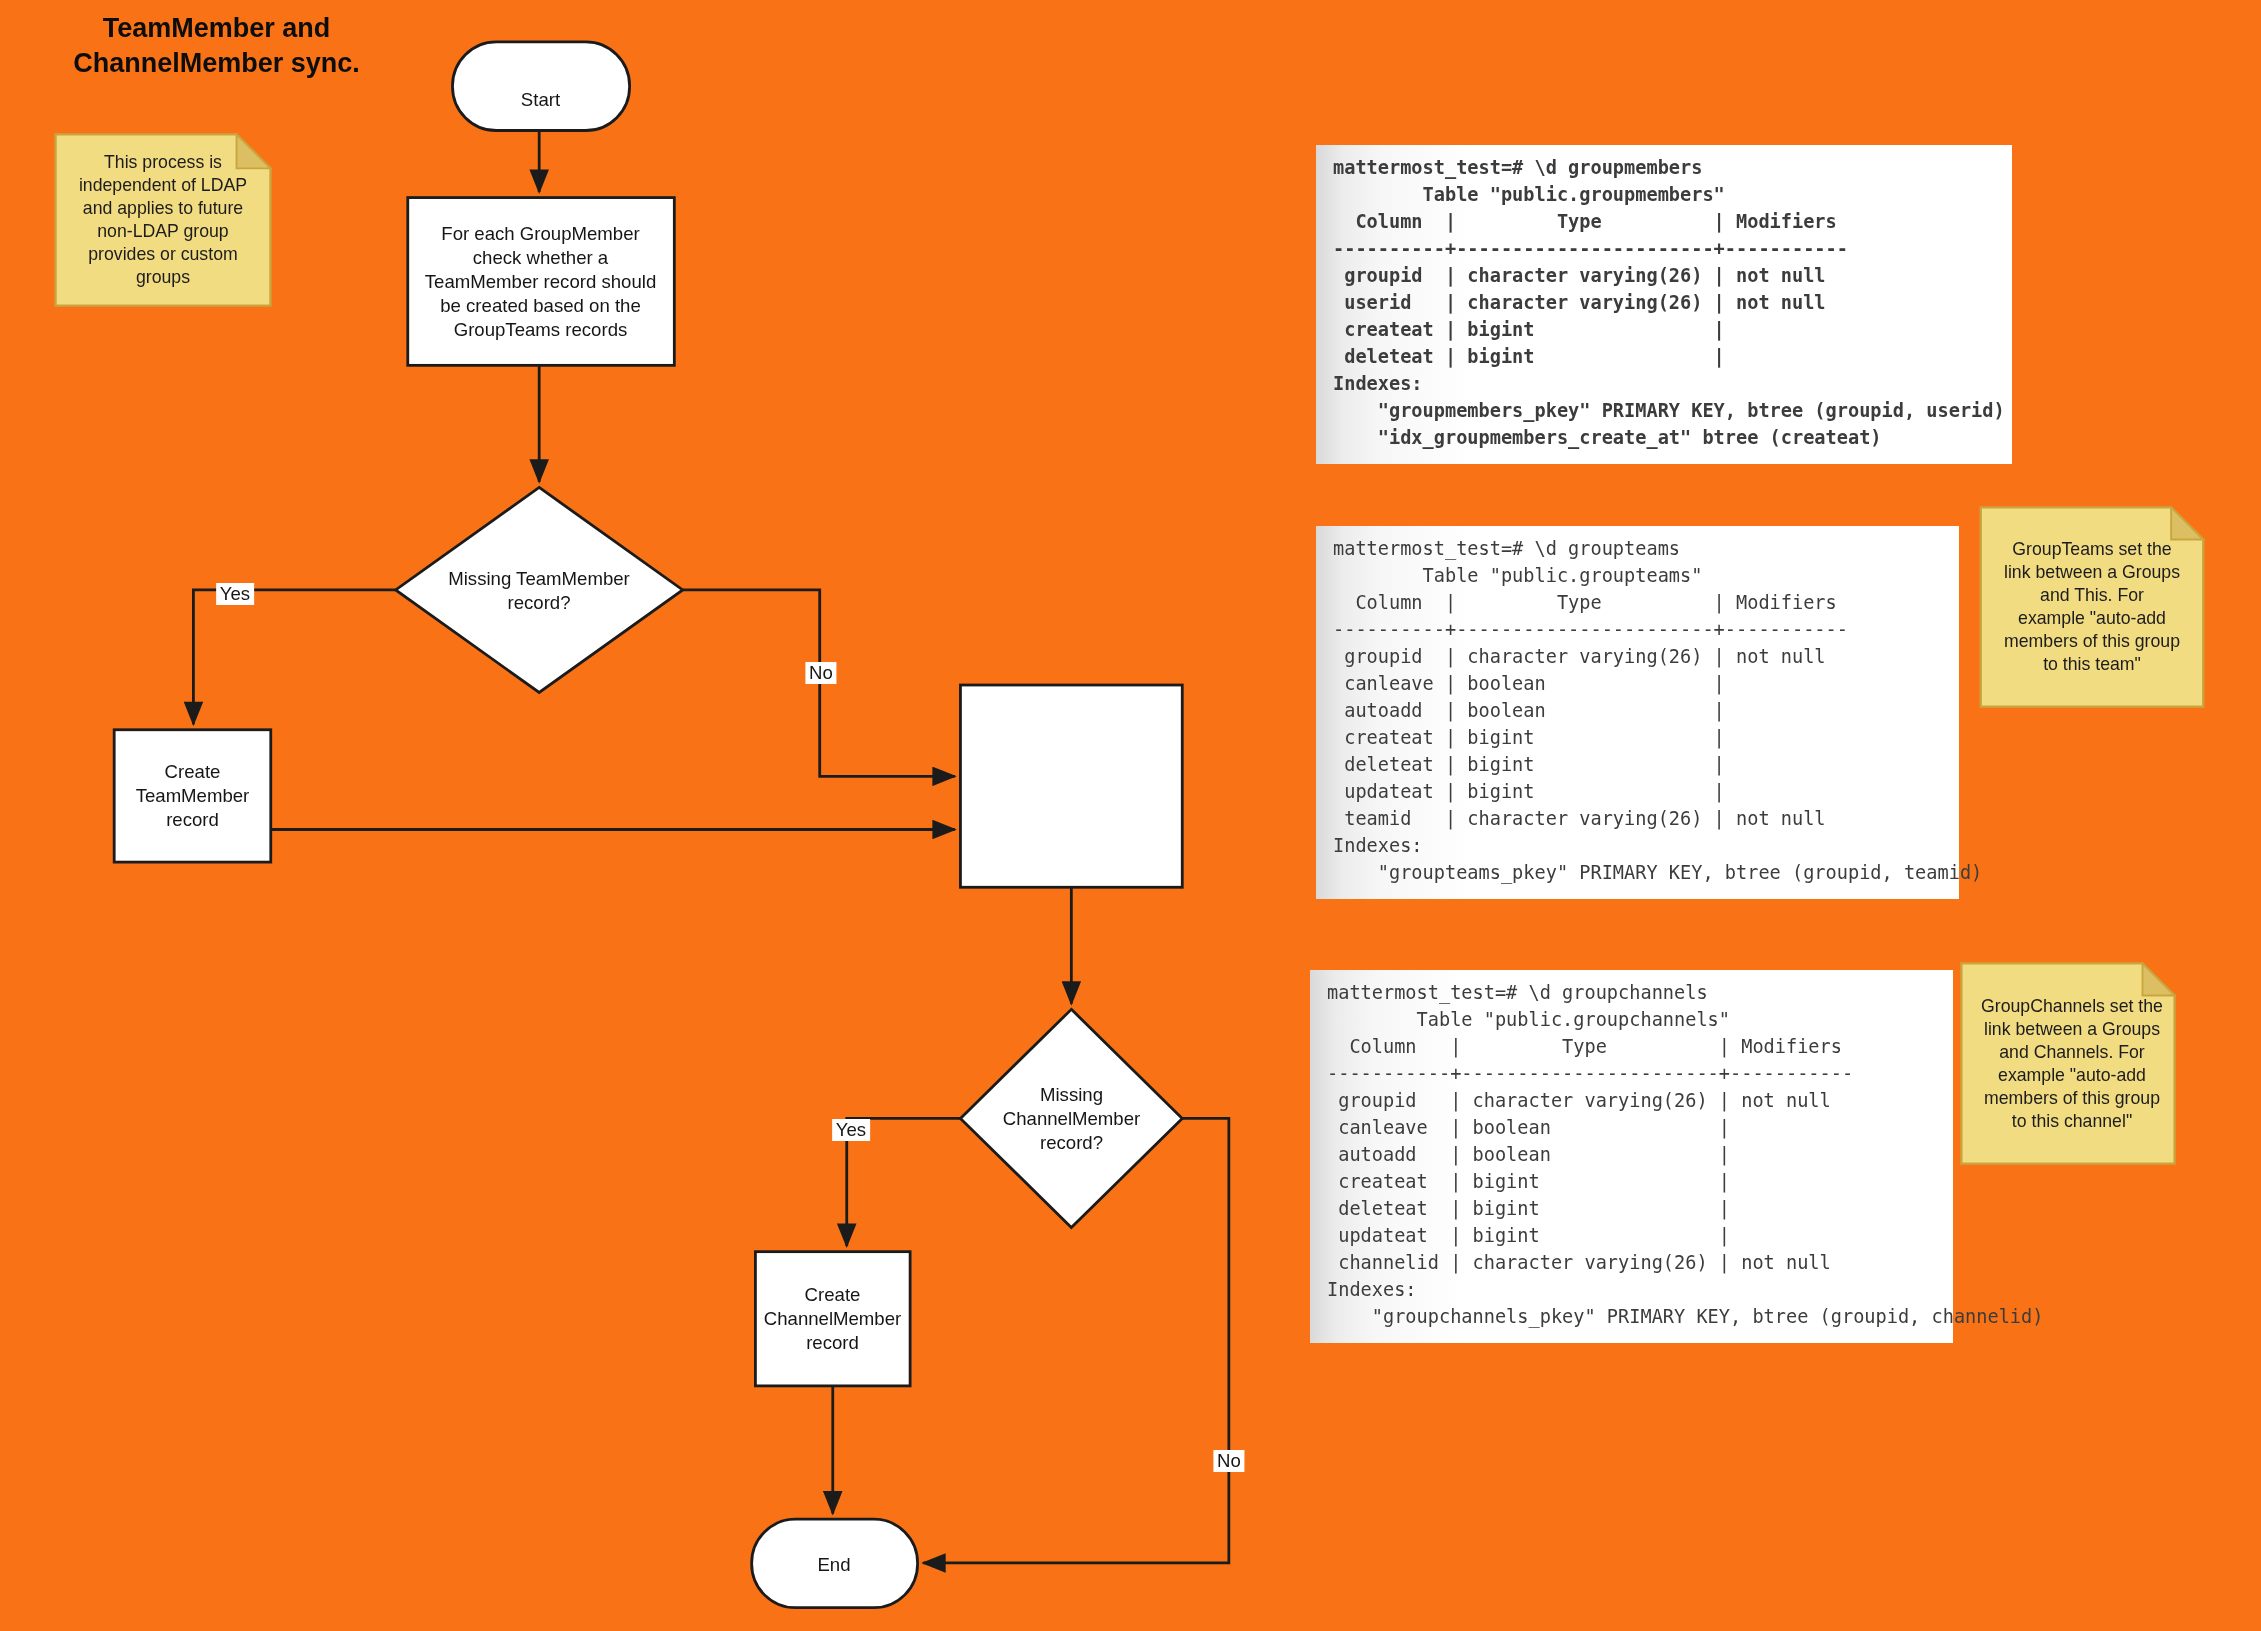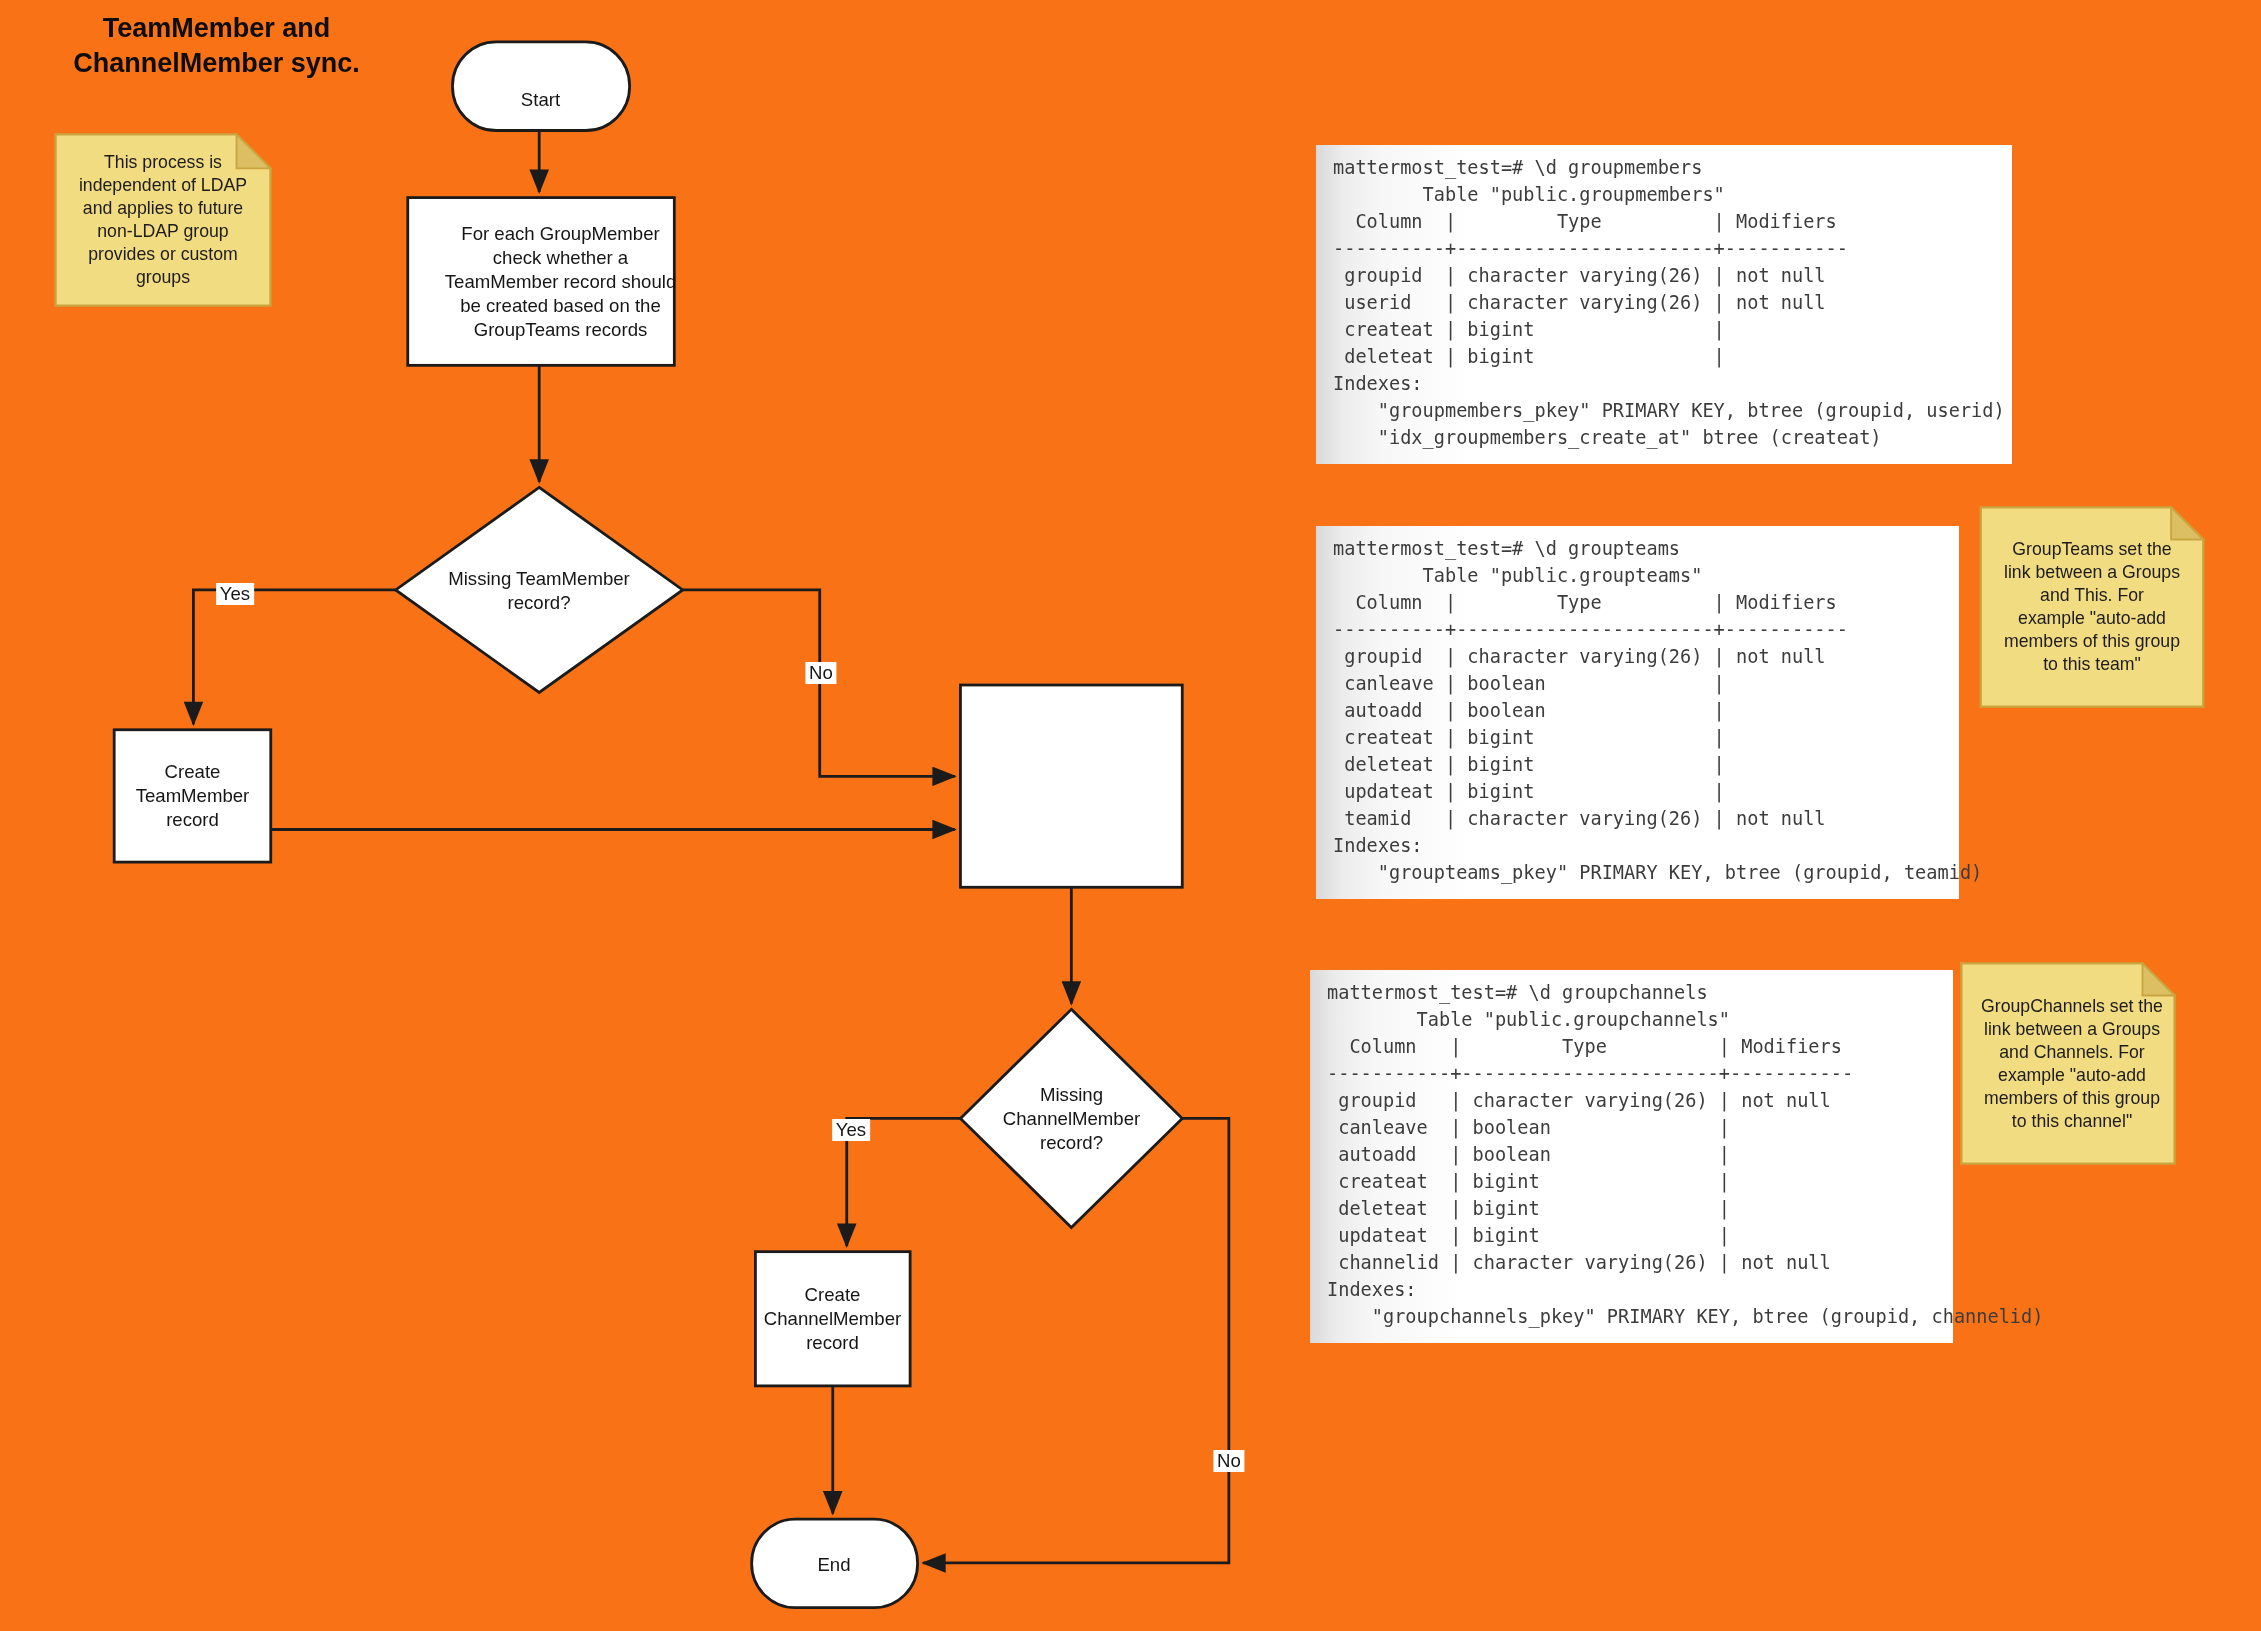--- a/index.html
+++ b/index.html
@@ -60,21 +60,21 @@
       <polygon points="1149,1083 1268,1200 1149,1317 1030,1200"></polygon>
       <rect x="810" y="1343" width="166" height="144"></rect>
       <rect x="806" y="1630" width="178" height="95" rx="47" ry="47"></rect>
     </g>
   </svg>
 
   <div id="page-title">TeamMember and
 ChannelMember sync.</div>
 
   <div class="node-text" style="left:452px;top:42px;width:177px;height:116px;text-align:right;">Start</div>
-  <div class="node-text" style="left:407px;top:198px;width:267px;height:168px;margin-left:20px;">For each GroupMember
+  <div class="node-text" style="left:407px;top:198px;width:267px;height:168px;">For each GroupMember
 check whether a
 TeamMember record should
 be created based on the
 GroupTeams records</div>
   <div class="node-text" style="left:418px;top:541px;width:242px;height:99px;">Missing TeamMember
 record?</div>
   <div class="node-text" style="left:114px;top:730px;width:157px;height:132px;">Create
 TeamMember
 record</div>
   <div class="node-text" style="left:969px;top:1063px;width:205px;height:112px;">Missing
@@ -122,21 +122,21 @@
       <path d="M196,1.5 L230.5,36 H196 Z" fill="#DCBF63" stroke="#C9A53F" stroke-width="2"></path>
     </svg>
     <div class="note-text">GroupChannels set the
 link between a Groups
 and Channels. For
 example "auto-add
 members of this group
 to this channel"</div>
   </div>
 
-  <div class="terminal" style="left:1316px;top:145px;width:679px;">
+  <div class="terminal" style="left:1316px;top:145px;width:679px;font-weight:bold;">
     <pre>mattermost_test=# \d groupmembers
         Table "public.groupmembers"
   Column  |         Type          | Modifiers 
 ----------+-----------------------+-----------
  groupid  | character varying(26) | not null
  userid   | character varying(26) | not null
  createat | bigint                | 
  deleteat | bigint                | 
 Indexes:
     "groupmembers_pkey" PRIMARY KEY, btree (groupid, userid)

